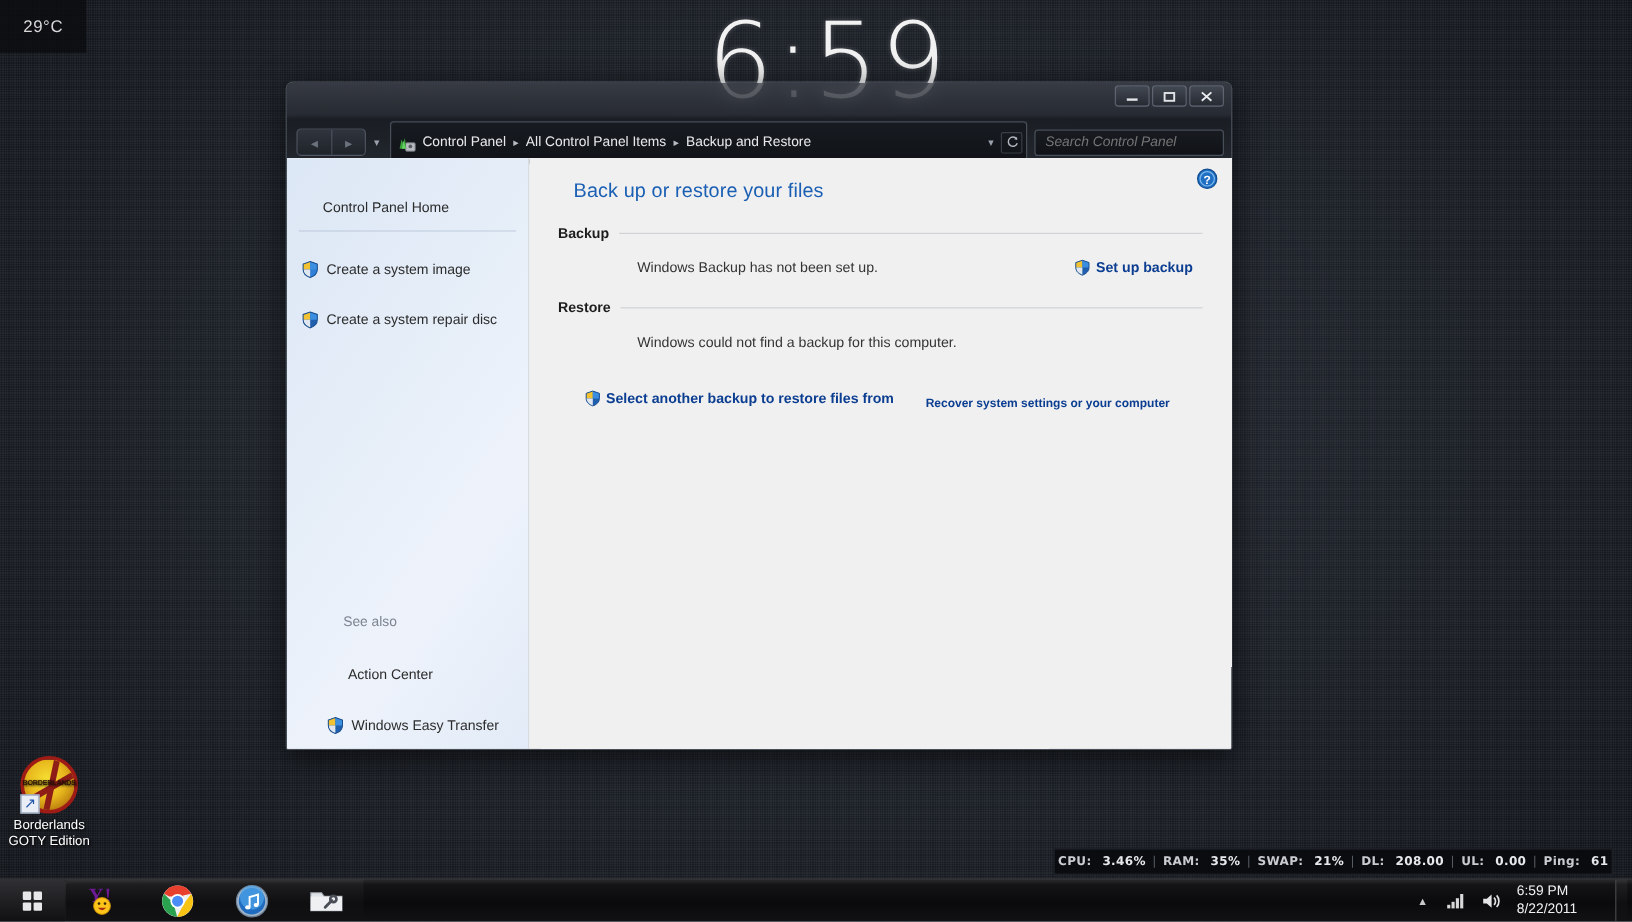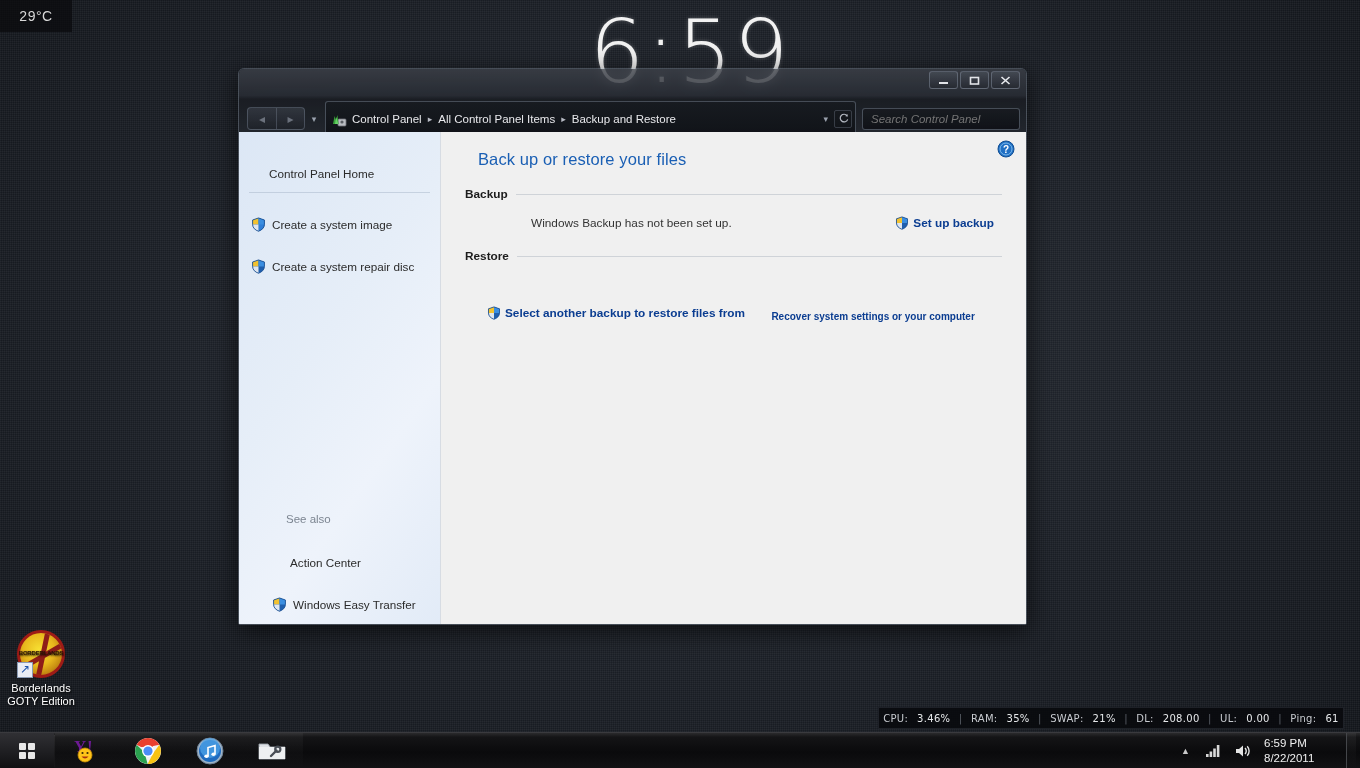--- a/index.html
+++ b/index.html
@@ -21,21 +21,21 @@
       repeating-linear-gradient(0deg, rgba(255,255,255,0.030) 0px, rgba(255,255,255,0.030) 1px, rgba(0,0,0,0.0) 1px, rgba(0,0,0,0.0) 2px),
       repeating-linear-gradient(90deg, rgba(255,255,255,0.030) 0px, rgba(255,255,255,0.030) 1px, rgba(0,0,0,0.0) 1px, rgba(0,0,0,0.0) 2px),
       radial-gradient(ellipse at 50% 45%, #2a2f38 0%, #1a1e25 55%, #111419 100%);
     overflow: hidden;
   }
 
   
   #temp-gadget {
     position: absolute;
     left: 0; top: 0;
-    width: 72px; height: 32px;
+    width: 72px; height: 44px;
     background: rgba(10,10,12,0.72);
     color: #d8d8d8;
     font-size: 14px;
     display: flex;
     align-items: center;
     justify-content: center;
     letter-spacing: 0.5px;
   }
 
   
@@ -410,21 +410,21 @@
     background: rgba(8,9,12,0.88);
     border: 1px solid rgba(70,75,85,0.35);
     display: flex;
     align-items: center;
     justify-content: space-around;
     color: #cfd2d6;
     font-size: 10px;
     letter-spacing: 0.3px;
     font-family: "DejaVu Sans", sans-serif;
   }
-  .sm-cell { display: flex; gap: 9px; white-space: nowrap; }
+  .sm-cell { display: flex; gap: 9px; white-space: nowrap; font-weight: bold; }
   .sm-k { color: #c8cbd0; }
   .sm-v { color: #e6e8ea; }
   .sm-sep { color: #5a5f67; }
 
   
   #taskbar {
     position: absolute;
     left: 0; bottom: 0;
     width: 1360px; height: 36px;
     background: linear-gradient(to bottom, #2a2a2c 0%, #141416 12%, #0a0a0c 55%, #121214 100%);
@@ -678,20 +678,23 @@
           </span>
         </div>
 
         <div class="section-gap"></div>
 
         
         <div class="group-head">
           <span class="txt">Restore</span>
           <span class="rule"></span>
         </div>
+        <div class="row-line">
+          <span class="body-text">Windows could not find a backup for this computer.</span>
+        </div>
 
         <span class="action-link indent-link">
           <span>
             <svg class="shield-ico" width="14" height="14" viewBox="0 0 16 16">
               <path d="M8 1 L14.3 3.2 V8 C14.3 11.6 11.4 14 8 15.2 C4.6 14 1.7 11.6 1.7 8 V3.2 Z" fill="#1f5fae"></path>
               <path d="M8 1 L1.7 3.2 V8 L8 8 Z" fill="#f2c230"></path>
               <path d="M8 8 L14.3 8 V3.2 L8 1 Z" fill="#3b8ee0"></path>
               <path d="M1.7 8 L8 8 V15.2 C4.6 14 1.7 11.6 1.7 8 Z" fill="#dfe6ef"></path>
               <path d="M8 1 L14.3 3.2 V8 C14.3 11.6 11.4 14 8 15.2 C4.6 14 1.7 11.6 1.7 8 V3.2 Z" fill="none" stroke="#1a4e8f" stroke-width="0.9"></path>
             </svg>

